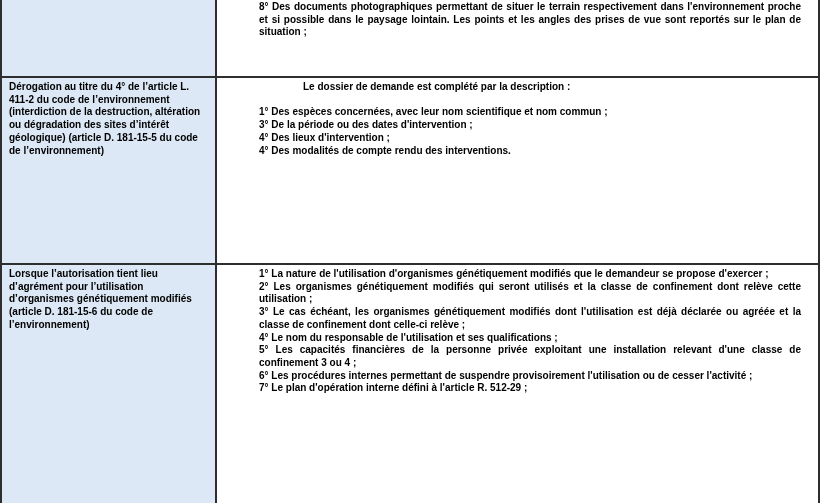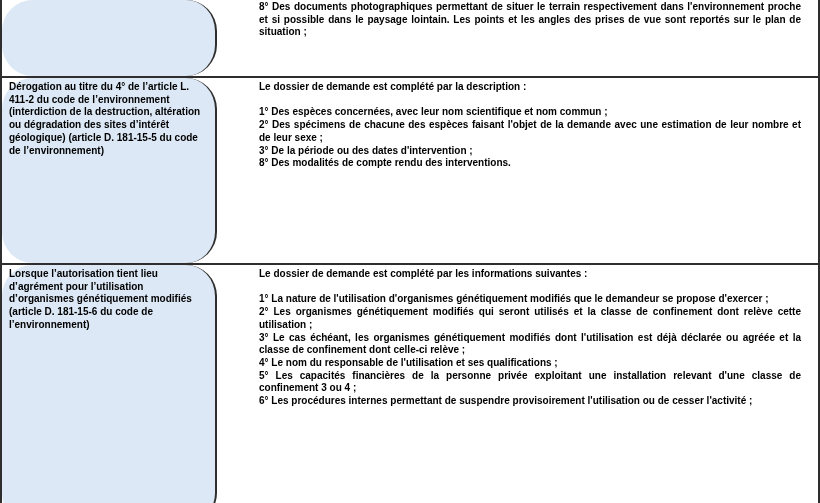--- a/index.html
+++ b/index.html
@@ -29,30 +29,29 @@
     border-bottom:2px solid var(--border);
     flex:0 0 auto;
   }
   .row:last-child{border-bottom:none;flex:1 1 auto;}
   .cell-left{
     width:215px;flex:0 0 215px;
     background:var(--left-bg);
     border-right:2px solid var(--border);
     padding:3px 6px 3px 7px;
     text-align:left;
-    border-radius:31px;
   }
   .cell-right{
     flex:1 1 auto;
     background:var(--page-bg);
     padding:3px 17px 3px 42px;
   }
   .row-continued .cell-right{padding-top:1px;}
   .para{text-align:justify;}
-  .intro{text-align:justify;margin-bottom:12.7px;}
+  .intro{text-align:justify;margin-bottom:12.7px;margin-left:44px;}
   .row-1{height:78px;}
   .row-2{height:187px;}
   .row-3{height:261px;}
   .row-next .cell-left{background:var(--page-bg);}
 </style>
 </head>
 <body>
 
 <div class="doc-table">
 
@@ -62,38 +61,38 @@
         <div class="para">8° Des documents photographiques permettant de situer le terrain respectivement dans l'environnement proche et si possible dans le paysage lointain. Les points et les angles des prises de vue sont reportés sur le plan de situation&nbsp;;</div>
       </div>
   </div>
 
   <div class="row row-2">
     <div class="cell-left">Dérogation au titre du 4° de l’article L. 411-2 du code de l’environnement (interdiction de la destruction, altération ou dégradation des sites d’intérêt géologique) (article D. 181-15-5 du code de l’environnement)</div>
     <div class="cell-right">
       <div class="intro">Le dossier de demande est complété par la description&nbsp;:</div>
       <div>
           <div class="para">1° Des espèces concernées, avec leur nom scientifique et nom commun&nbsp;;</div>
-          <div class="para">2° Des spécimens de chacune des espèces faisant l'objet de la demande avec une estimation de leur nombre et de leur sexe&nbsp;;</div>
           <div class="para">3° De la période ou des dates d'intervention&nbsp;;</div>
-          <div class="para">8° Des modalités de compte rendu des interventions.</div>
+          <div class="para">4° Des lieux d'intervention&nbsp;;</div>
+          <div class="para">4° Des modalités de compte rendu des interventions.</div>
         </div>
     </div>
   </div>
 
   <div class="row row-3">
     <div class="cell-left">Lorsque l’autorisation tient lieu d’agrément pour l’utilisation d’organismes génétiquement modifiés (article D. 181-15-6 du code de l’environnement)</div>
     <div class="cell-right">
-      <div class="intro">Le dossier de demande est complété par les informations suivantes&nbsp;:</div>
       <div>
           <div class="para">1° La nature de l'utilisation d'organismes génétiquement modifiés que le demandeur se propose d'exercer&nbsp;;</div>
           <div class="para">2° Les organismes génétiquement modifiés qui seront utilisés et la classe de confinement dont relève cette utilisation&nbsp;;</div>
           <div class="para">3° Le cas échéant, les organismes génétiquement modifiés dont l'utilisation est déjà déclarée ou agréée et la classe de confinement dont celle-ci relève&nbsp;;</div>
           <div class="para">4° Le nom du responsable de l'utilisation et ses qualifications&nbsp;;</div>
           <div class="para">5° Les capacités financières de la personne privée exploitant une installation relevant d'une classe de confinement 3 ou 4&nbsp;;</div>
           <div class="para">6° Les procédures internes permettant de suspendre provisoirement l'utilisation ou de cesser l'activité&nbsp;;</div>
+          <div class="para">7° Le plan d'opération interne défini à l'article R. 512-29&nbsp;;</div>
         </div>
     </div>
   </div>
 
   <div class="row row-next">
     <div class="cell-left"></div>
     <div class="cell-right"></div>
   </div>
 
 </div>

